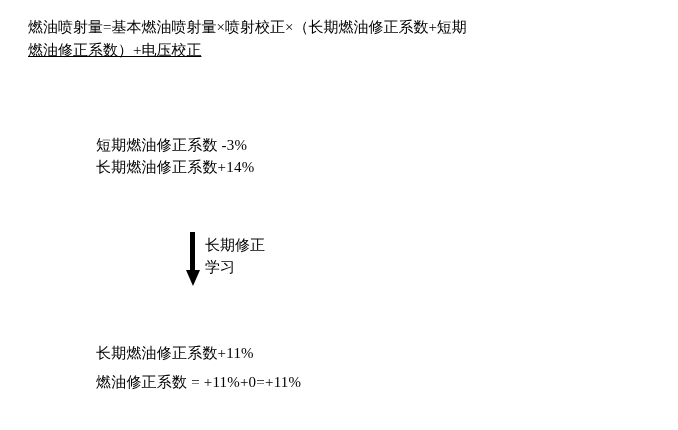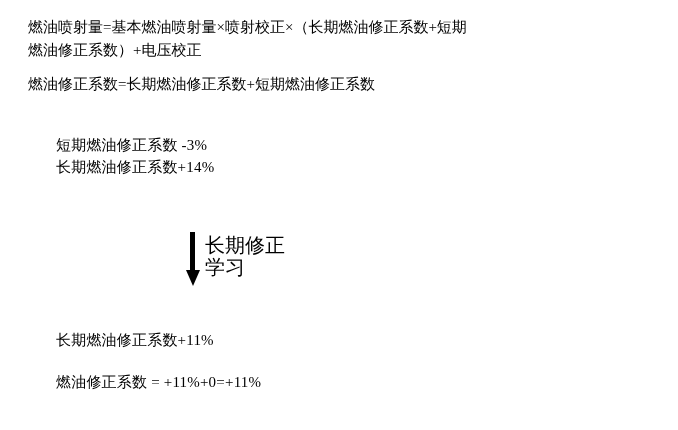--- a/index.html
+++ b/index.html
@@ -18,44 +18,45 @@
     position: relative;
     width: 610px;
     height: 430px;
   }
   .line {
     position: absolute;
     font-size: 15px;
     line-height: 22px;
     white-space: pre;
     letter-spacing: 0.2px;
+    margin-left: 40px;
   }
   .formula-block {
     position: absolute;
     left: 28px;
     top: 16px;
     width: 620px;
     font-size: 15px;
     line-height: 23px;
   }
   .formula-block .l1 { white-space: pre; }
-  .formula-block .l2 { white-space: pre; }
+  .formula-block .l2 { white-space: pre; text-decoration: underline; }
   .formula2 {
     position: absolute;
     left: 28px;
     top: 73px;
     font-size: 15px;
     line-height: 23px;
     white-space: pre;
   }
   .grp1-a { left: 56px; top: 134px; }
   .grp1-b { left: 56px; top: 156px; }
   .grp1-c { left: 56px; top: 198px; }
   .grp2-a { left: 56px; top: 307px; }
-  .grp2-b { left: 56px; top: 329px; }
+  .grp2-b { left: 56px; top: 342px; }
   .grp2-c { left: 56px; top: 371px; }
 
   .arrow {
     position: absolute;
     left: 186px;
     top: 232px;
     width: 14px;
     height: 56px;
   }
   .arrow .shaft {
@@ -71,39 +72,38 @@
     left: 0px;
     top: 38px;
     width: 0;
     height: 0;
     border-left: 7px solid transparent;
     border-right: 7px solid transparent;
     border-top: 16px solid #000;
   }
   .arrow-label {
     position: absolute;
-    font-size: 20px;
+    font-size: 15px;
     line-height: 22px;
     white-space: pre;
     font-family: Liberation Serif, serif;
   }
   .arrow-label-1 { left: 205px; top: 234px; }
   .arrow-label-2 { left: 205px; top: 256px; }
 </style>
 </head>
 <body>
 
 <div class="page">
 
   <div class="formula-block">
     <div class="l1">燃油喷射量=基本燃油喷射量×喷射校正×（长期燃油修正系数+短期</div>
     <div class="l2">燃油修正系数）+电压校正</div>
   </div>
 
-  <div class="formula2">燃油修正系数=长期燃油修正系数+短期燃油修正系数</div>
 
   <div class="line grp1-a">短期燃油修正系数 -3%</div>
   <div class="line grp1-b">长期燃油修正系数+14%</div>
 
   <div class="arrow">
     <div class="shaft"></div>
     <div class="head"></div>
   </div>
   <div class="arrow-label arrow-label-1">长期修正</div>
   <div class="arrow-label arrow-label-2">学习</div>

